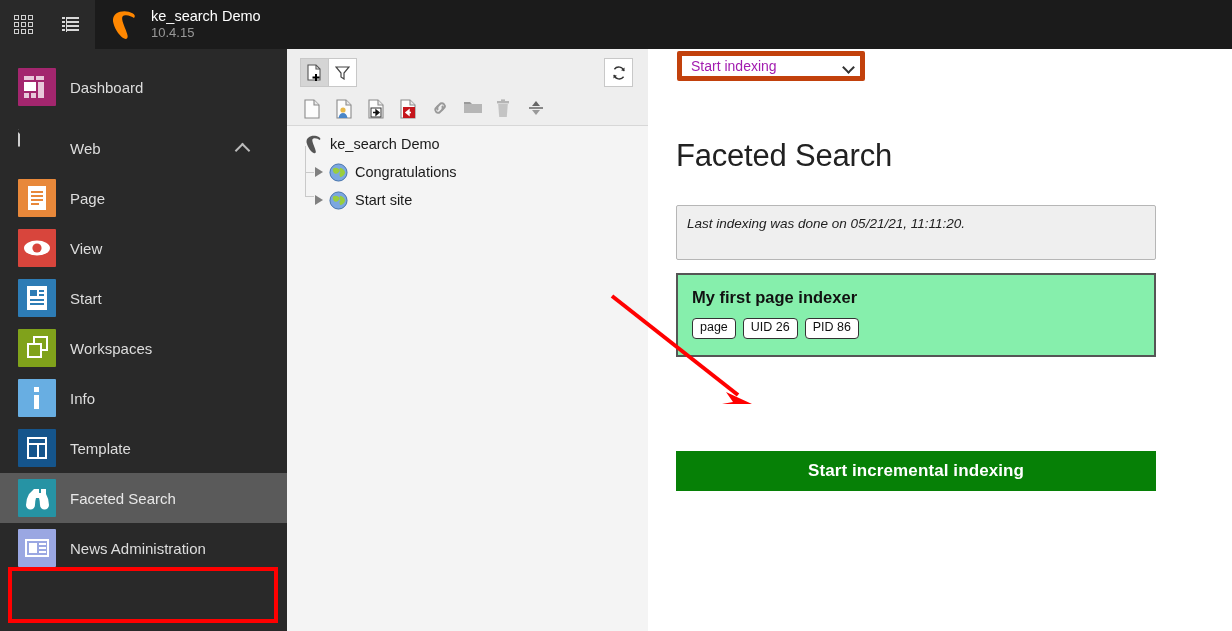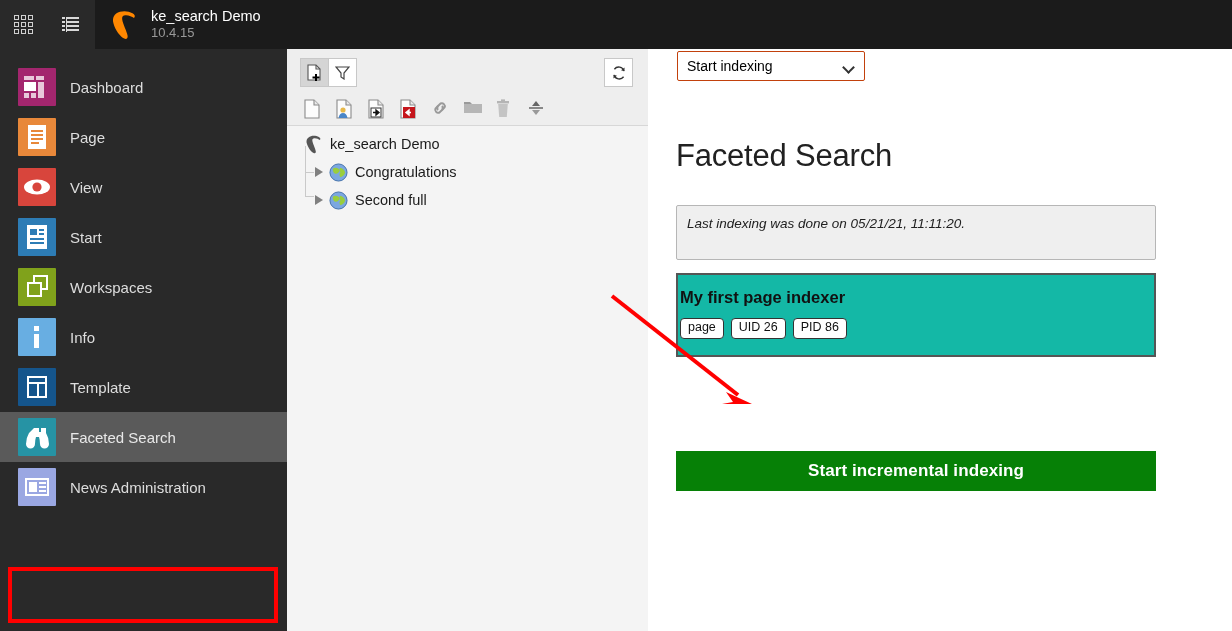--- a/index.html
+++ b/index.html
@@ -84,43 +84,43 @@
   .tnode .tlabel { font-size: 14.5px; color: #1a1a1a; margin-left: 7px; }
   .tcaret { width: 0; height: 0; border-left: 8px solid #808080; border-top: 5px solid transparent; border-bottom: 5px solid transparent; }
   .tline { position: absolute; background: #c9c9c9; }
 
   
   #content { position: absolute; left: 648px; top: 49px; width: 584px; height: 582px; background: #fff; }
   #docheader { position: absolute; left: 0; top: 0; width: 584px; height: 47px; background: #fff; }
   #select-wrap { position: absolute; left: 29px; top: 2px; }
   #indexing-select {
     width: 188px; height: 30px; padding: 0 26px 0 9px;
-    font-family: "Liberation Sans", sans-serif; font-size: 14px; color: #000000;
-    background: #fff; border: 1px solid #c2410c; border-radius: 2px;
+    font-family: "Liberation Sans", sans-serif; font-size: 14px; color: #a21caf;
+    background: #fff; border: 5px solid #c2410c; border-radius: 2px;
     -webkit-appearance: none; appearance: none; cursor: pointer;
   }
   #select-wrap .caret {
     position: absolute; right: 12px; top: 12px; width: 9px; height: 9px; pointer-events: none;
   }
   #select-wrap .caret:before {
     content: ""; position: absolute; left: 0; top: 0; width: 7px; height: 7px;
     border-right: 2px solid #333; border-bottom: 2px solid #333; transform: rotate(45deg);
   }
 
   #page-title { position: absolute; left: 28px; top: 89px; font-size: 31px; color: #212121; font-weight: normal; letter-spacing: -0.2px; }
 
   #info-box {
     position: absolute; left: 28px; top: 156px; width: 480px; height: 55px;
     background: #efefef; border: 1px solid #b6b6b6; border-radius: 2px;
     padding: 8px 10px; font-style: italic; font-size: 13.5px; color: #212121; line-height: 1.5;
   }
 
   #indexer-card {
     position: absolute; left: 28px; top: 224px; width: 480px; height: 84px;
-    background: #14b8a6; border: 2px solid #555; padding: 13px 2px;
+    background: #86efac; border: 2px solid #555; padding: 13px 14px;
   }
   #indexer-card .ttl { font-size: 16.5px; font-weight: bold; color: #111; }
   .badges { margin-top: 11px; display: flex; gap: 7px; }
   .badge {
     border: 1px solid #333; border-radius: 4px; padding: 2px 7px 3px;
     font-size: 12.5px; color: #111; background: #fff; line-height: 1.1;
   }
 
   .big-btn {
     position: absolute; left: 28px; width: 480px; height: 40px;
@@ -185,20 +185,27 @@
         <span class="pg-white" style="left:6px;top:8px;width:10px;height:4px;opacity:.75"></span>
         <span class="pg-white" style="left:18px;top:8px;width:8px;height:4px;opacity:.75"></span>
         <span class="pg-white" style="left:6px;top:14px;width:12px;height:9px"></span>
         <span class="pg-white" style="left:20px;top:14px;width:6px;height:16px;opacity:.75"></span>
         <span class="pg-white" style="left:6px;top:25px;width:5px;height:5px;opacity:.75"></span>
         <span class="pg-white" style="left:13px;top:25px;width:5px;height:5px;opacity:.75"></span>
       </div>
       <span class="nav-label">Dashboard</span>
     </div>
 
+    <div class="sec-head" style="margin-top:11px;">
+      <div class="nav-ico">
+        <span class="ic-doc"></span>
+      </div>
+      <span class="nav-label">Web</span>
+      <span class="chev"></span>
+    </div>
 
     <div class="nav-item">
       <div class="nav-ico" style="background:#E8883A;">
         <span class="pg-white" style="left:10px;top:7px;width:18px;height:24px"></span>
         <span style="position:absolute;left:13px;top:12px;width:12px;height:1.5px;background:#E8883A"></span>
         <span style="position:absolute;left:13px;top:16px;width:12px;height:1.5px;background:#E8883A"></span>
         <span style="position:absolute;left:13px;top:20px;width:12px;height:1.5px;background:#E8883A"></span>
         <span style="position:absolute;left:13px;top:24px;width:8px;height:1.5px;background:#E8883A"></span>
       </div>
       <span class="nav-label">Page</span>
@@ -383,21 +390,21 @@
         <span class="tlabel">Congratulations</span>
       </div>
 
       <div class="tnode" style="top:13px;padding-left:28px;">
         <span class="tcaret"></span>
         <svg width="19" height="19" viewBox="0 0 20 20" style="margin-left:6px">
           <circle cx="10" cy="10" r="9" fill="#7ba7e0" stroke="#3f6ea8" stroke-width="1"></circle>
           <path d="M4 6 q3 -2 6 0 q2 2 0 4 q-2 2 -4 1 q-2 -1 -2 -5 z" fill="#9ace3c"></path>
           <path d="M12 5 q4 1 5 5 q-1 4 -5 5 q-2 -3 0 -5 q-2 -3 0 -5 z" fill="#9ace3c"></path>
         </svg>
-        <span class="tlabel">Second full</span>
+        <span class="tlabel">Start site</span>
       </div>
     </div>
   </div>
 
   <div id="content">
     <div id="docheader">
       <div id="select-wrap">
         <select id="indexing-select">
           <option>Start indexing</option>
         </select>

